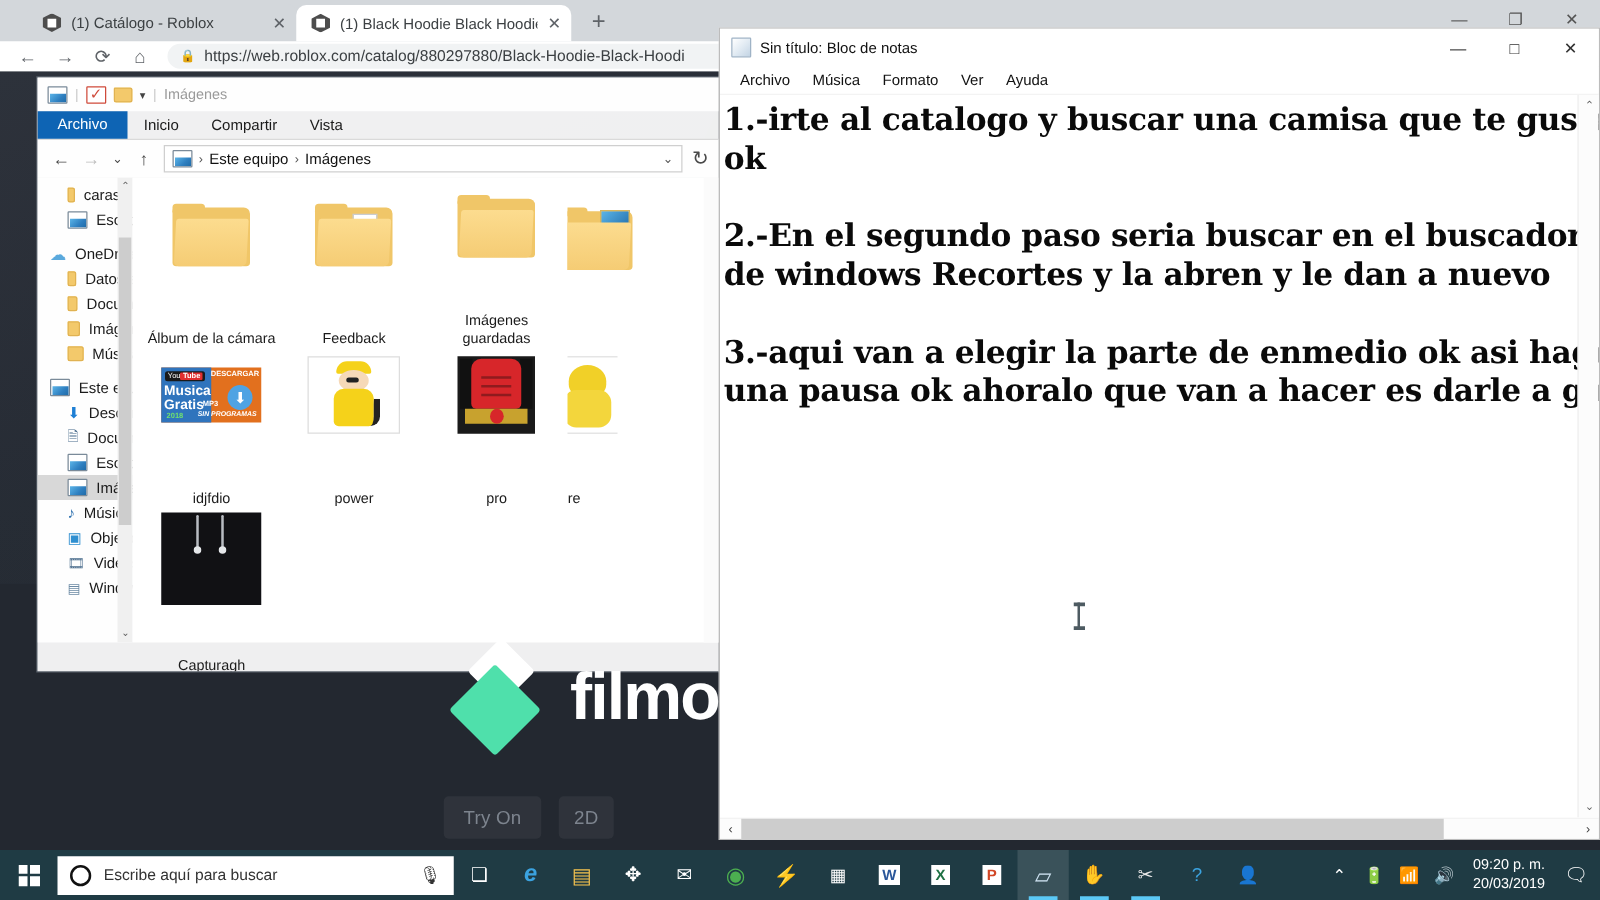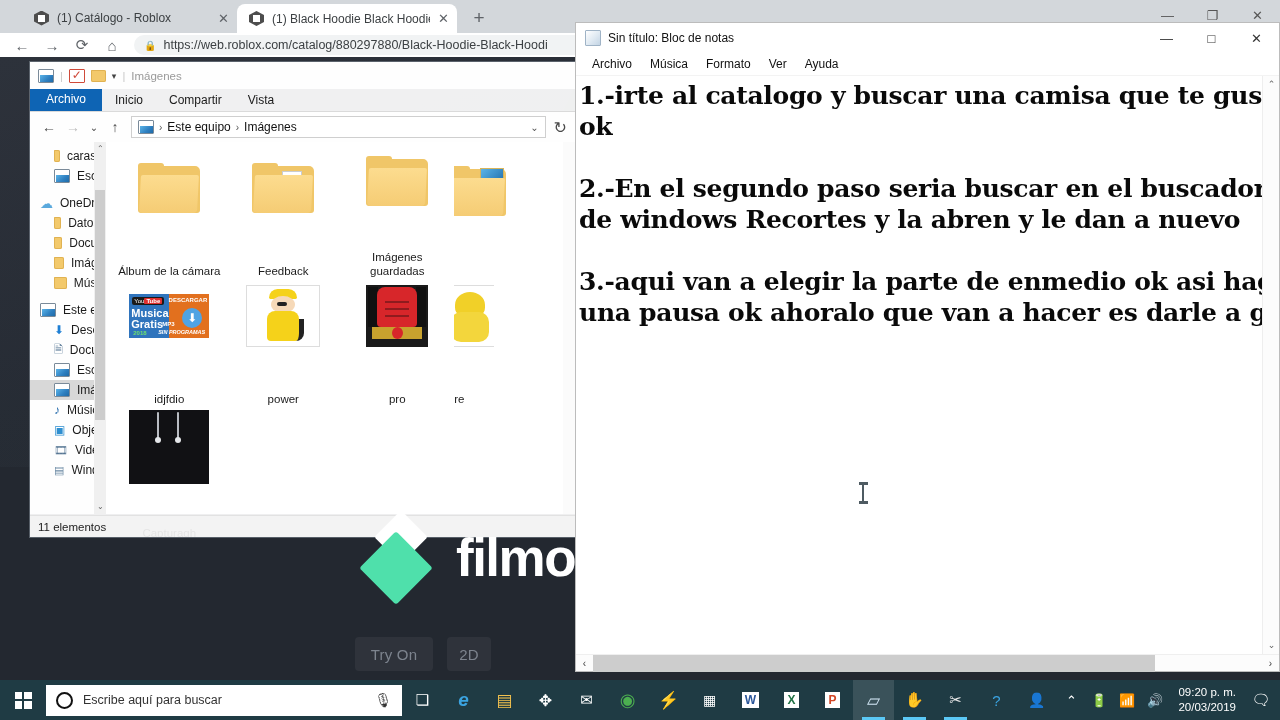--- a/index.html
+++ b/index.html
@@ -355,21 +355,21 @@
   .taskbar {
     position: absolute; left: 0; bottom: 0; width: 1280px; height: 40px;
     background: #1f3b44; display: flex; align-items: center;
   }
   .tb-start {
     width: 46px; height: 40px; display: flex; align-items: center; justify-content: center;
   }
   .winlogo { width:17px; height:17px; display:grid; grid-template-columns:1fr 1fr; grid-template-rows:1fr 1fr; gap:2px; }
   .winlogo i { background:#fff; display:block; }
   .tb-search {
-    width: 356px; height: 31px; background: #fff; display: flex; align-items: center;
+    width: 317px; height: 31px; background: #fff; display: flex; align-items: center;
     gap: 10px; padding: 0 10px; font-size: 12.5px; color: #333;
   }
   .tb-search .circ { width:17px; height:17px; border:2.2px solid #111; border-radius:50%; flex:0 0 auto;}
   .tb-search .txt { flex: 1 1 auto; }
   .tb-search .mic { color:#333; font-size:14px; }
   .tb-icons { display: flex; align-items: center; height: 40px; }
   .tbi { width: 41px; height: 40px; display: flex; align-items: center; justify-content: center;
          position: relative; }
   .tbi.active { background: rgba(255,255,255,0.12); }
   .tbi.run:after { content:""; position:absolute; bottom:0; left:9px; width:23px; height:3px; background:#5bc8f5; }
@@ -658,23 +658,20 @@
             </div>
               </div>
             <div class="fname">Capturagh</div>
           </div>
 
         </div>
         <div class="exp-scroll-v"></div>
       </div>
     </div>
 
-    <div class="exp-status">
-      <span>11 elementos</span>
-    </div>
   </div>
 
   <div class="notepad">
     <div class="np-title">
       <span class="np-icon"></span>
       <span>Sin título: Bloc de notas</span>
       <div class="np-winbtns">
         <div>—</div>
         <div>□</div>
         <div>✕</div>

